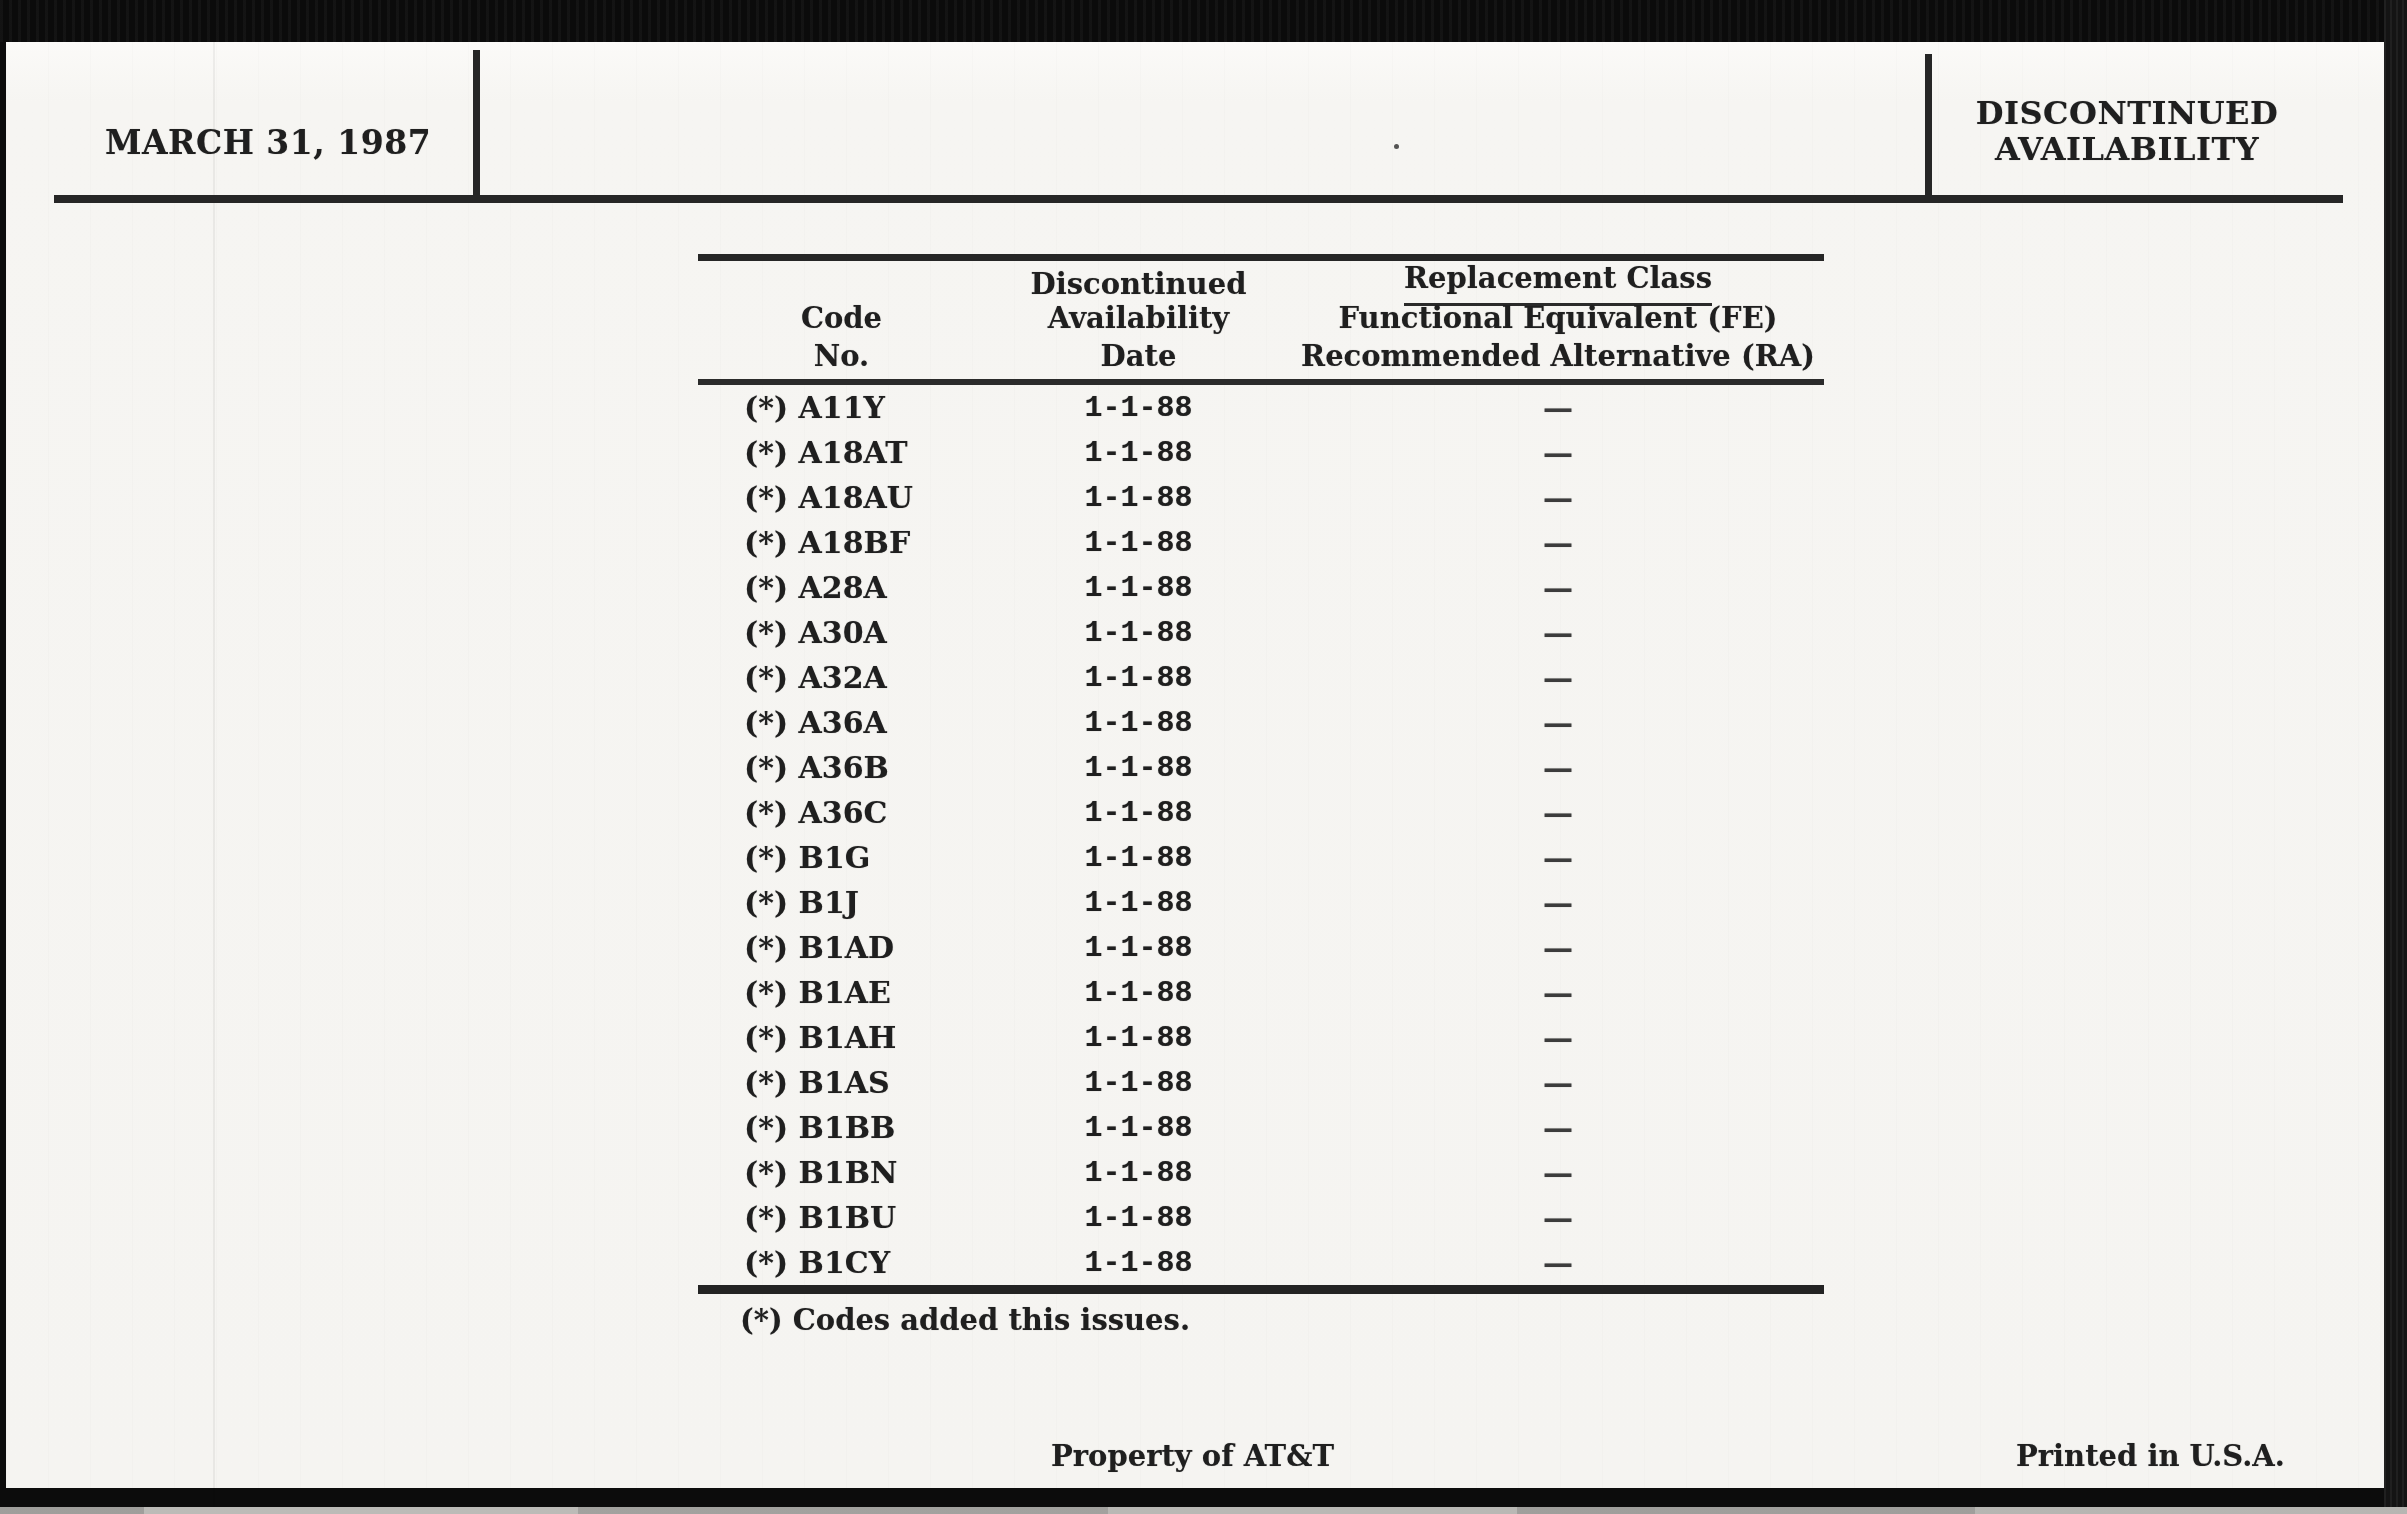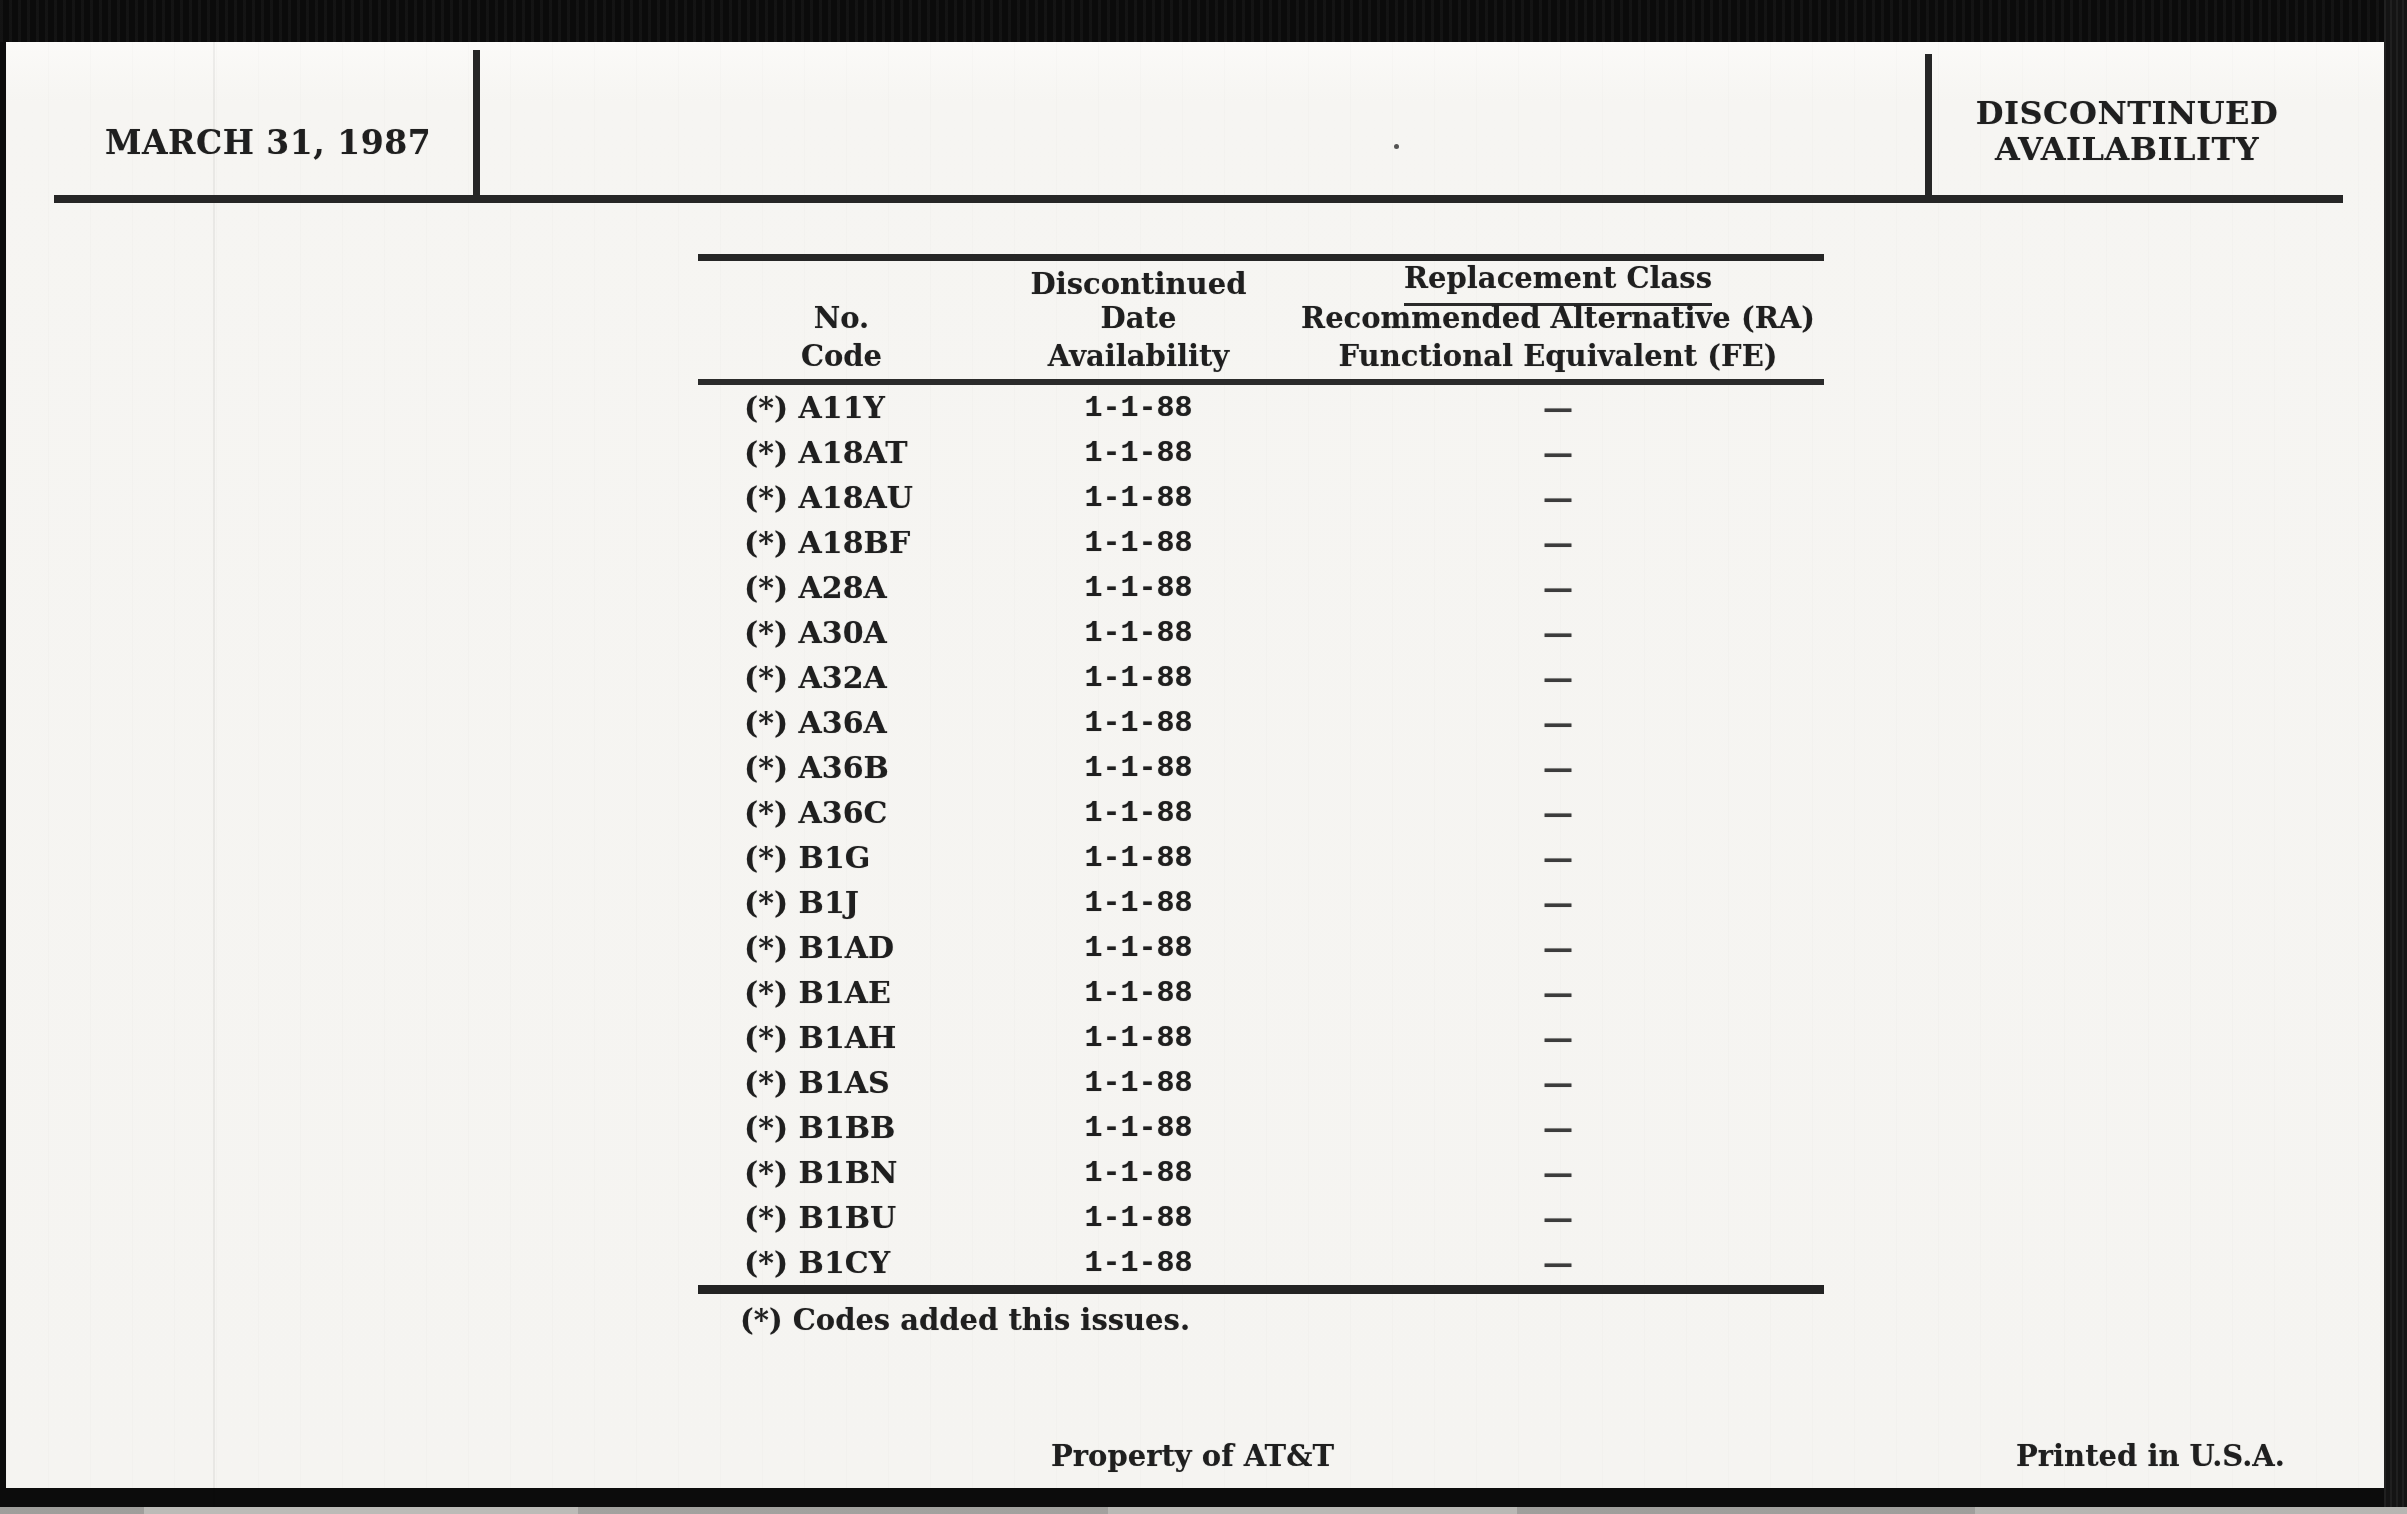--- a/index.html
+++ b/index.html
@@ -122,29 +122,29 @@
 
     <div class="data-table">
       <div class="rule-thick"></div>
 
       <div class="hrow">
         <div class="hcell"></div>
         <div class="hcell">Discontinued</div>
         <div class="hcell"><span class="u-line">Replacement Class</span></div>
       </div>
       <div class="hrow">
+        <div class="hcell">Code</div>
+        <div class="hcell">Availability</div>
+        <div class="hcell">Functional Equivalent (FE)</div>
+      </div>
+      <div class="hrow">
         <div class="hcell">No.</div>
         <div class="hcell">Date</div>
         <div class="hcell">Recommended Alternative (RA)</div>
       </div>
-      <div class="hrow">
-        <div class="hcell">Code</div>
-        <div class="hcell">Availability</div>
-        <div class="hcell">Functional Equivalent (FE)</div>
-      </div>
 
       <div class="rule-mid"></div>
 
       <div class="rows-host">
           <div class="trow">
             <div class="c1">(*) A11Y</div>
             <div class="c2">1-1-88</div>
             <div class="c3">—</div>
           </div>
           <div class="trow">

